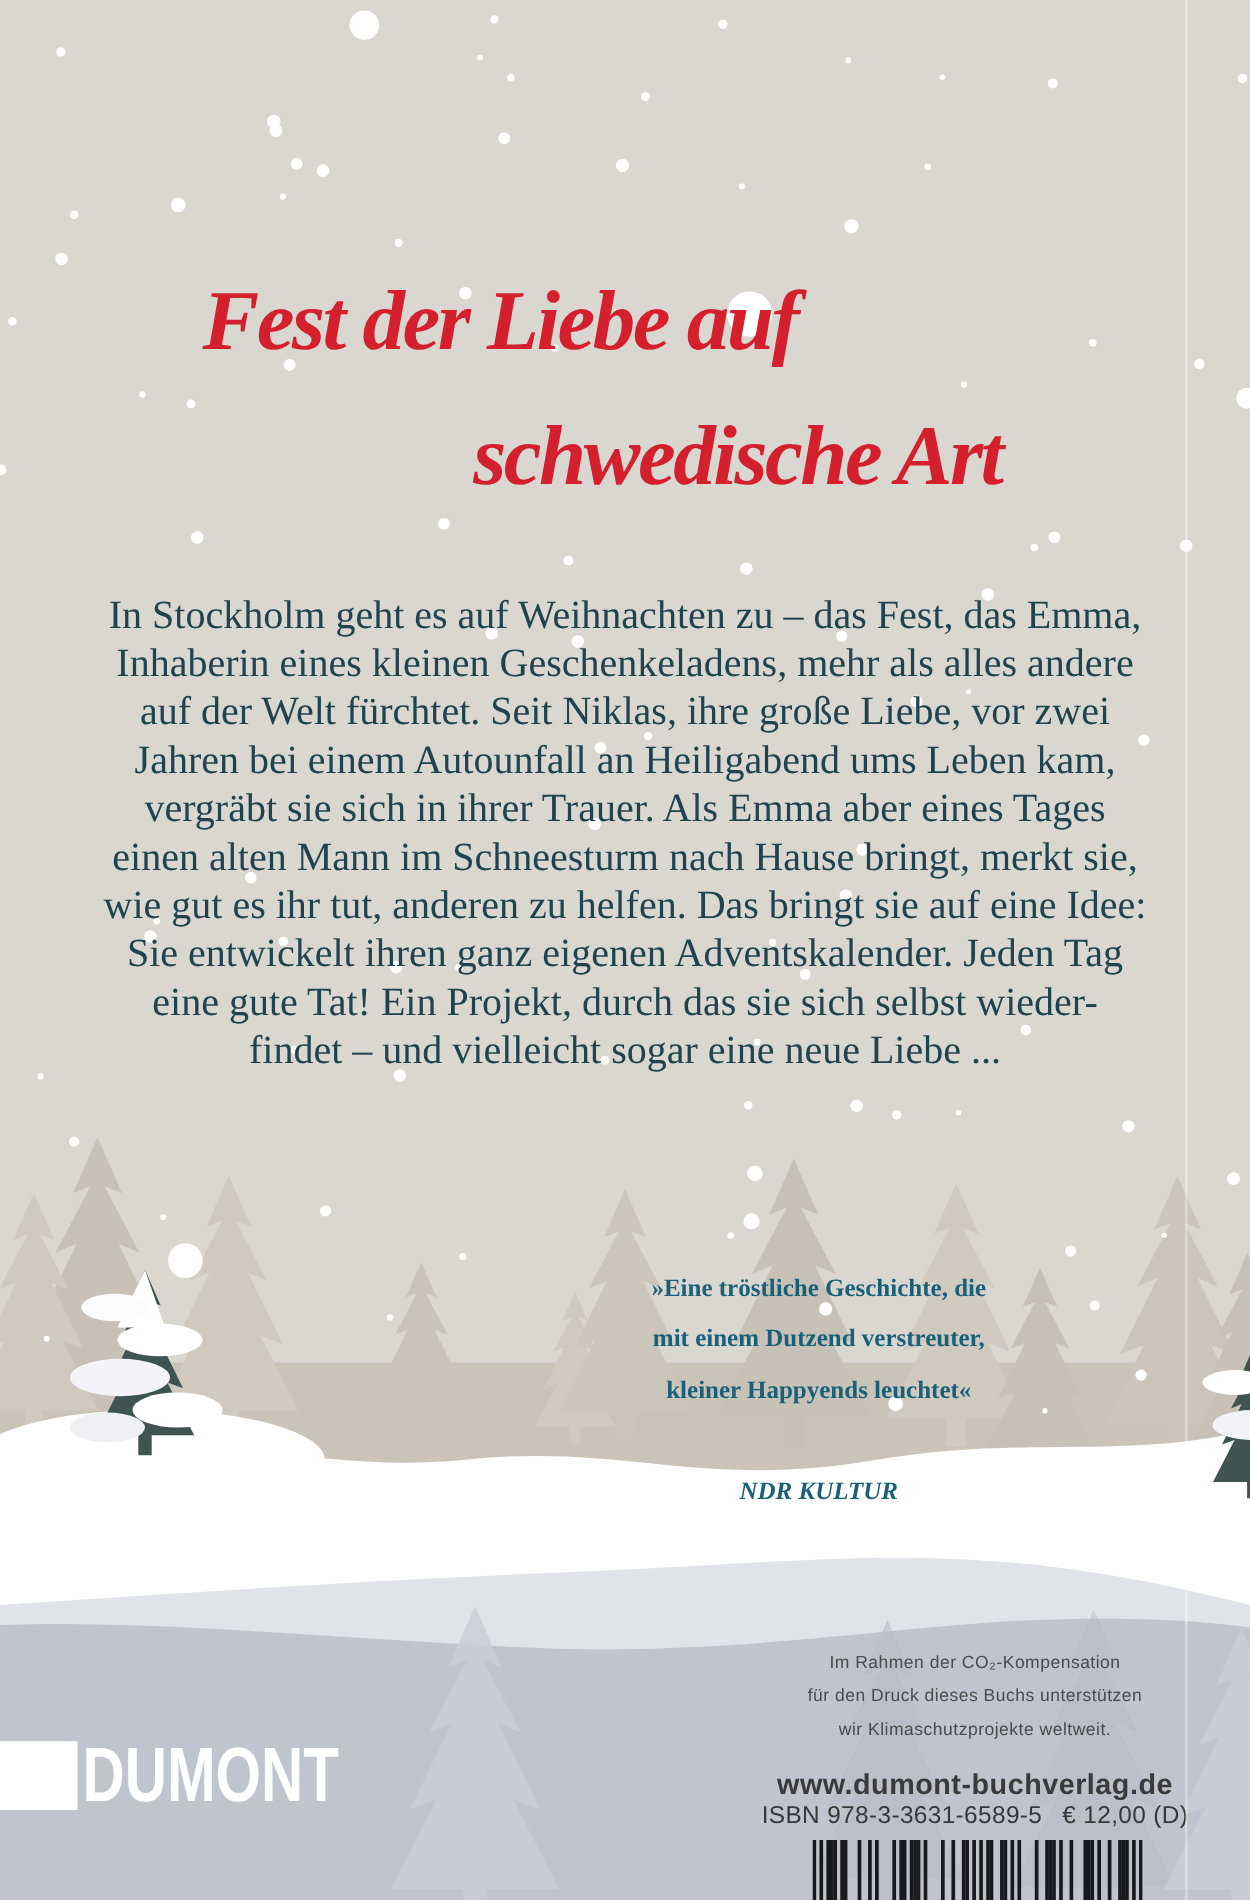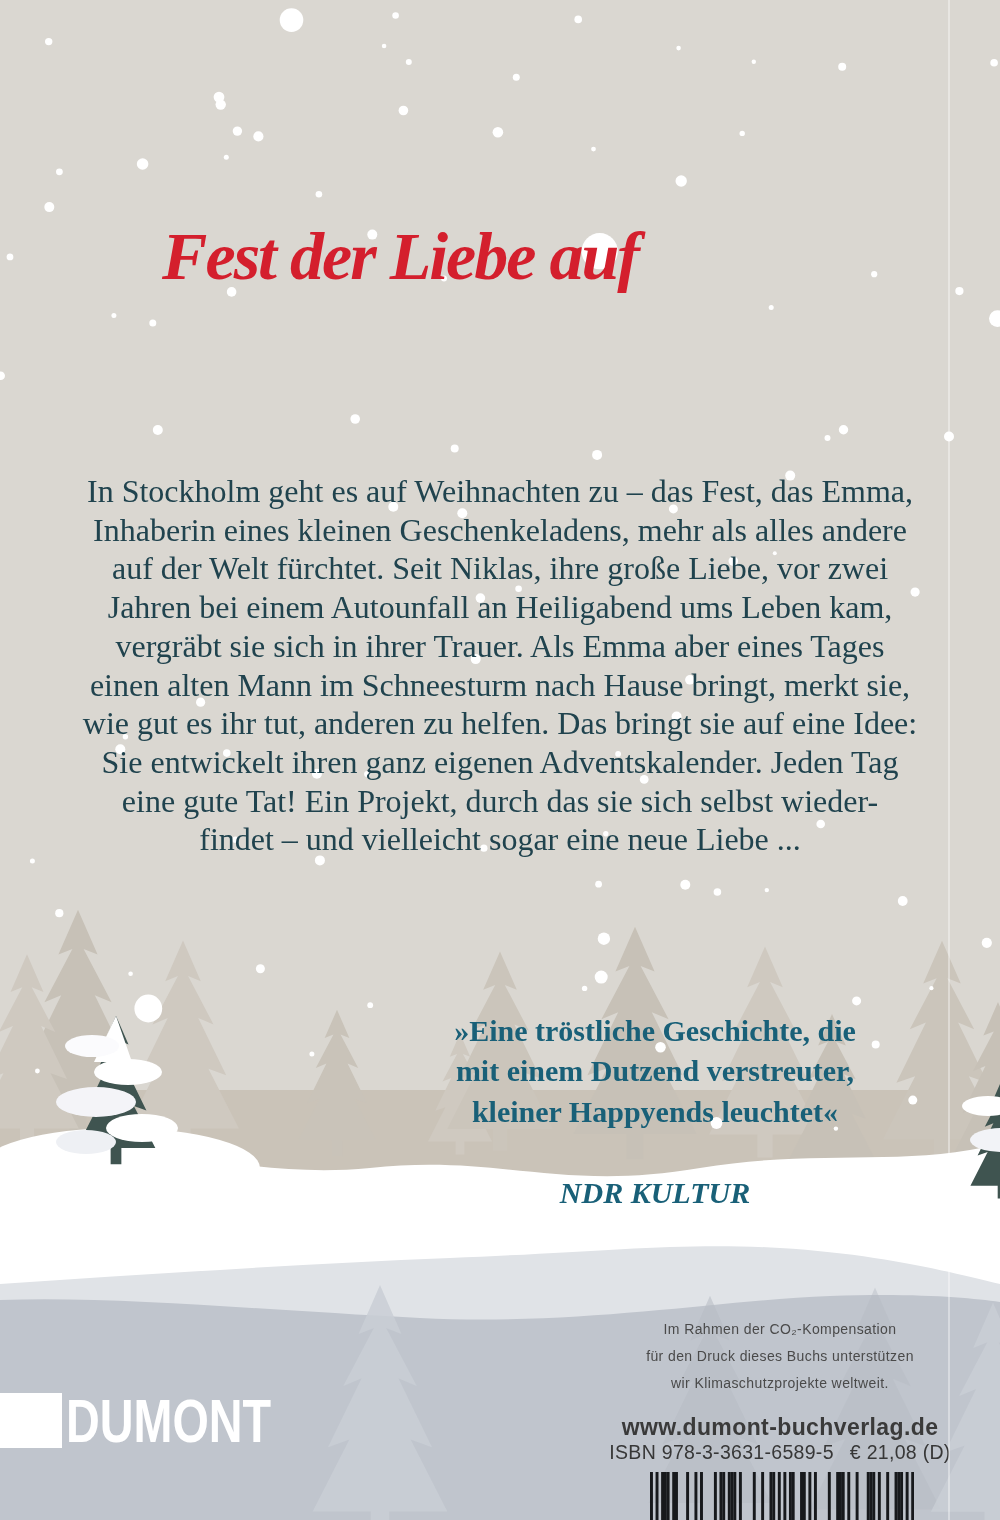--- a/index.html
+++ b/index.html
@@ -18,21 +18,21 @@
   }
   .tagline.l1{left:60px;top:222px;width:680px;}
   .tagline.l2{left:280px;top:330px;width:620px;}
 
   .blurb{
     left:80px;top:472px;width:840px;
     font-size:32px;line-height:38.7px;color:#20434e;
   }
   .quote{
     left:375px;top:970px;width:560px;
-    font-size:30px;line-height:40.5px;font-weight:700;color:#196078;
+    font-size:20px;line-height:40.5px;font-weight:700;color:#196078;
   }
   .quote .src{font-style:italic;}
 
   .sans{font-family:"Liberation Sans","DejaVu Sans",sans-serif;}
   .co2{left:570px;top:1316px;width:420px;font-size:14px;line-height:27px;color:#4a4a4a;letter-spacing:.4px;}
   .web{left:570px;top:1414px;width:420px;font-size:23px;color:#3a3a3a;font-weight:700;letter-spacing:.4px;}
   .isbnrow{left:570px;top:1441px;width:420px;font-size:19.5px;color:#373737;letter-spacing:.3px;white-space:nowrap;}
   .isbnrow .price{display:inline-block;margin-left:16px;}
 
   .barcode{position:absolute;left:650px;top:1472px;width:264px;height:48px;}
@@ -239,20 +239,21 @@
 
     <g>
       <use href="#fir" x="300" y="1282" width="160" height="260" fill="#cacfd6" opacity="0.85"></use>
       <use href="#fir" x="640" y="1292" width="140" height="240" fill="#b7bcc4" opacity="0.55"></use>
       <use href="#fir" x="800" y="1282" width="150" height="260" fill="#b7bcc4" opacity="0.45"></use>
       <use href="#fir" x="918" y="1300" width="150" height="240" fill="#cacfd6" opacity="0.85"></use>
     </g>
   </svg>
 
   <div class="txt tagline l1">Fest der Liebe auf</div>
+  <div class="txt tagline l2">schwedische Art</div>
 
   <div class="txt blurb">In Stockholm geht es auf Weihnachten zu – das Fest, das Emma,
 Inhaberin eines kleinen Geschenkeladens, mehr als alles andere
 auf der Welt fürchtet. Seit Niklas, ihre große Liebe, vor zwei
 Jahren bei einem Autounfall an Heiligabend ums Leben kam,
 vergräbt sie sich in ihrer Trauer. Als Emma aber eines Tages
 einen alten Mann im Schneesturm nach Hause bringt, merkt sie,
 wie gut es ihr tut, anderen zu helfen. Das bringt sie auf eine Idee:
 Sie entwickelt ihren ganz eigenen Adventskalender. Jeden Tag
 eine gute Tat! Ein Projekt, durch das sie sich selbst wieder-
@@ -263,21 +264,21 @@
 mit einem Dutzend verstreuter,
 kleiner Happyends leuchtet«</div>
     <div class="src">NDR KULTUR</div>
   </div>
 
   <div class="txt sans co2">Im Rahmen der CO₂-Kompensation
 für den Druck dieses Buchs unterstützen
 wir Klimaschutzprojekte weltweit.</div>
   <div class="txt sans web">www.dumont-buchverlag.de</div>
   <div class="txt sans isbnrow">
-    <span>ISBN 978-3-3631-6589-5</span><span class="price">€ 21,08 (D)</span>
+    <span>ISBN 978-3-3631-6589-5</span><span class="price">€ 12,00 (D)</span>
   </div>
 
   <div class="barcode">
     <svg id="bars" viewBox="0 0 264 48" preserveAspectRatio="none" fill="#17191c">
         <rect x="0.00" y="0" width="2.93" height="48"></rect>
         <rect x="5.56" y="0" width="2.93" height="48"></rect>
         <rect x="11.12" y="0" width="2.93" height="48"></rect>
         <rect x="13.89" y="0" width="2.93" height="48"></rect>
         <rect x="16.67" y="0" width="2.93" height="48"></rect>
         <rect x="22.23" y="0" width="2.93" height="48"></rect>

